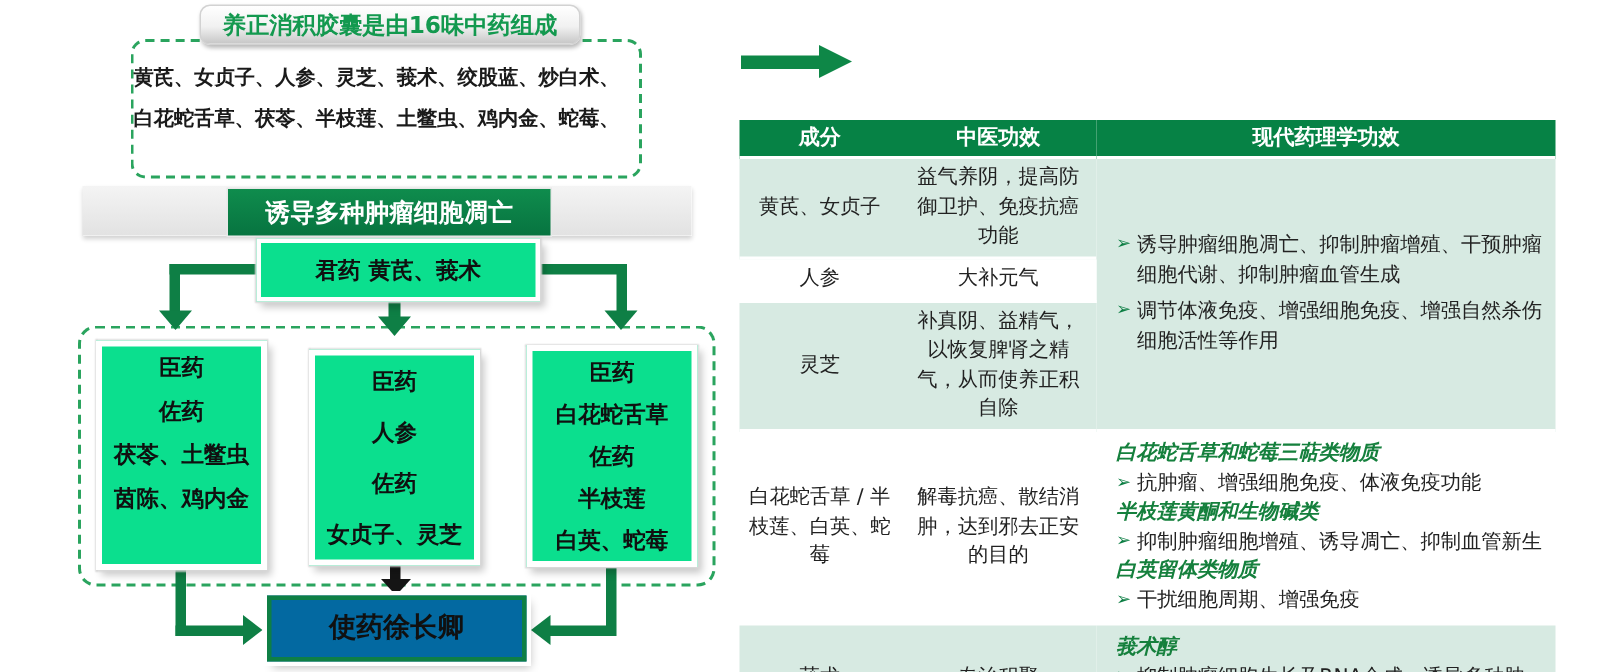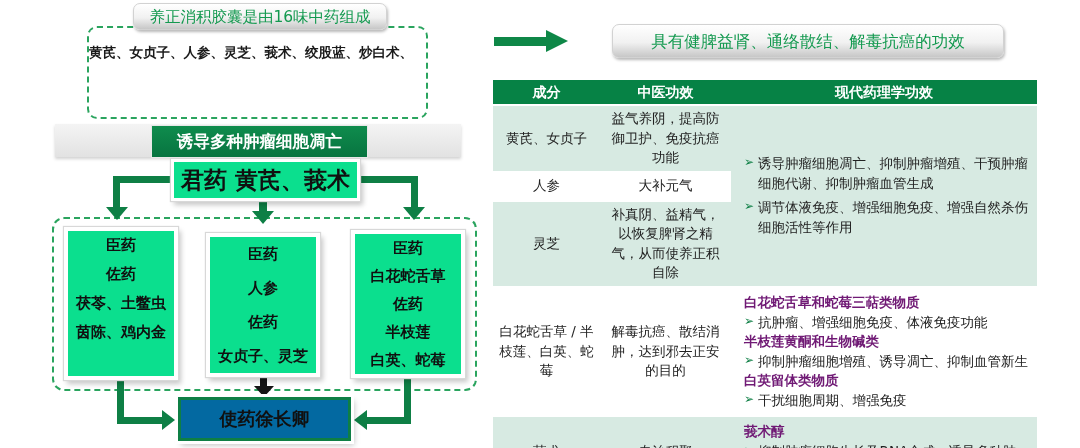--- a/index.html
+++ b/index.html
@@ -8,36 +8,36 @@
 
   
   .herbs-box { position:absolute; left:87px; top:26px; width:341px; height:93px;
     border:2px dashed #2aa45e; border-radius:10px; background:#fff;
     text-align:left; padding-top:11px; }
   .herb-line { font-size:13.5px; font-weight:700; color:#1a1a1a; line-height:27px; white-space:nowrap; }
 
   .silver-banner { position:absolute; border-radius:7px;
     background:linear-gradient(180deg,#ffffff 0%,#f1f1f1 55%,#c7c7c7 100%);
     border:1px solid #d2d2d2; box-shadow:1px 2px 3px rgba(0,0,0,.28);
-    text-align:center; color:#13994f; font-weight:400; z-index:5; }
+    text-align:center; color:#13994f; font-weight:700; z-index:5; }
   .herbs-banner { left:133px; top:3px; width:254px; height:27px; font-size:15.5px; line-height:26px; }
   .fx-banner   { left:612px; top:24px; width:392px; height:34px; font-size:16.5px; line-height:33px; }
 
   .gray-band { position:absolute; left:55px; top:124px; width:406px; height:33px;
     background:linear-gradient(180deg,#f4f4f4,#e2e2e2); box-shadow:0 2px 3px rgba(0,0,0,.18); }
 
   .analysis-box { position:absolute; left:152px; top:126px; width:215px; height:31px;
     background:linear-gradient(180deg,#0f8c4d,#077440); box-shadow:0 0 0 1px #e8e8e8;
     color:#ffffff; font-weight:700; font-size:16.5px; line-height:31px; text-align:center; z-index:4; }
 
   .bright-box { position:absolute; background:#0bdf8e; border:4px solid #ffffff;
     box-shadow:0 0 1px 1px #d8d8d8, 3px 4px 5px rgba(0,0,0,.22);
     text-align:center; color:#101010; font-weight:700; z-index:4; }
   .king-box { left:171px; top:159px; width:189px; height:42px; border-width:3px;
-    font-size:23px; line-height:36px; }
+    font-size:15px; line-height:36px; }
   .m-left  { left:64px;  top:227px; width:114px; height:153px; }
   .m-left  .mline { line-height:29px; font-size:15px; }
   .m-mid   { left:206px; top:233px; width:114px; height:144px; }
   .m-mid   .mline { line-height:34px; font-size:15px; }
   .m-right { left:351px; top:230px; width:114px; height:148px; }
   .m-right .mline { line-height:28px; font-size:15px; }
 
   .dashed-lower { position:absolute; left:52px; top:217px; width:425px; height:174px;
     border:2px dashed #2aa45e; border-radius:12px; z-index:1; }
 
@@ -66,32 +66,33 @@
   col.w1 { width:107px; } col.w2 { width:131px; }
   th, td { border-bottom:2px solid #ffffff; vertical-align:middle;
     font-size:13.5px; line-height:1.45; color:#222222; }
   th { background:#068245; color:#ffffff; font-weight:700; font-size:14px; height:26px; text-align:center; }
   .lg { background:#d7eae2; }
   .wh { background:#ffffff; }
   .cc { text-align:center; padding:3px 6px; }
   .cl { text-align:left; padding:5px 8px 5px 13px; }
   .r1 td { height:45px; } .r2 td { height:29px; } .r3 td { height:65px; }
   .r4 td { height:125px; } .r5 td { height:63px; border-bottom:2px solid #0a9050; }
-  .ph-head { font-weight:700; color:#701a75; }
+  .ph-head { font-weight:700; color:#15803d;font-style:italic; }
   .bullet { display:flex; align-items:flex-start; gap:4px; }
   .bmark { flex:none; color:#0e7f45; font-size:12px; line-height:inherit; }
   .gap6 { height:5px; }
 </style>
 </head>
 <body>
 
 <div class="canvas">
 
   <div class="herbs-box">
     <div class="herb-line">黄芪、女贞子、人参、灵芝、莪术、绞股蓝、炒白术、</div>
+    <div class="herb-line">白花蛇舌草、茯苓、半枝莲、土鳖虫、鸡内金、蛇莓、</div>
   </div>
   <div class="silver-banner herbs-banner">养正消积胶囊是由16味中药组成</div>
 
   <div class="gray-band"></div>
   <div class="analysis-box">诱导多种肿瘤细胞凋亡</div>
 
   <div class="bright-box king-box">君药  黄芪、莪术</div>
 
   <div class="conn" style="left:113px;top:176px;width:62px;height:7px;"></div>
   <div class="conn" style="left:113px;top:176px;width:7px;height:33px;"></div>
@@ -135,21 +136,20 @@
   <div class="tri tri-left" style="left:354px;top:410px;"></div>
 
   <div class="conn conn-black" style="left:260px;top:377px;width:7px;height:10px;"></div>
   <div class="tri tri-down-black" style="left:254px;top:386px;"></div>
 
   <div class="envoy-box">使药徐长卿</div>
 
   <div class="bigarrow-shaft"></div>
   <div class="bigarrow-head"></div>
 
-  <div class="silver-banner fx-banner">具有健脾益肾、通络散结、解毒抗癌的功效</div>
 
   <div class="tbl-wrap">
     <table>
       <colgroup>
           <col class="w1">
           <col class="w2">
           <col>
         </colgroup>
       <tbody>
           <tr>

